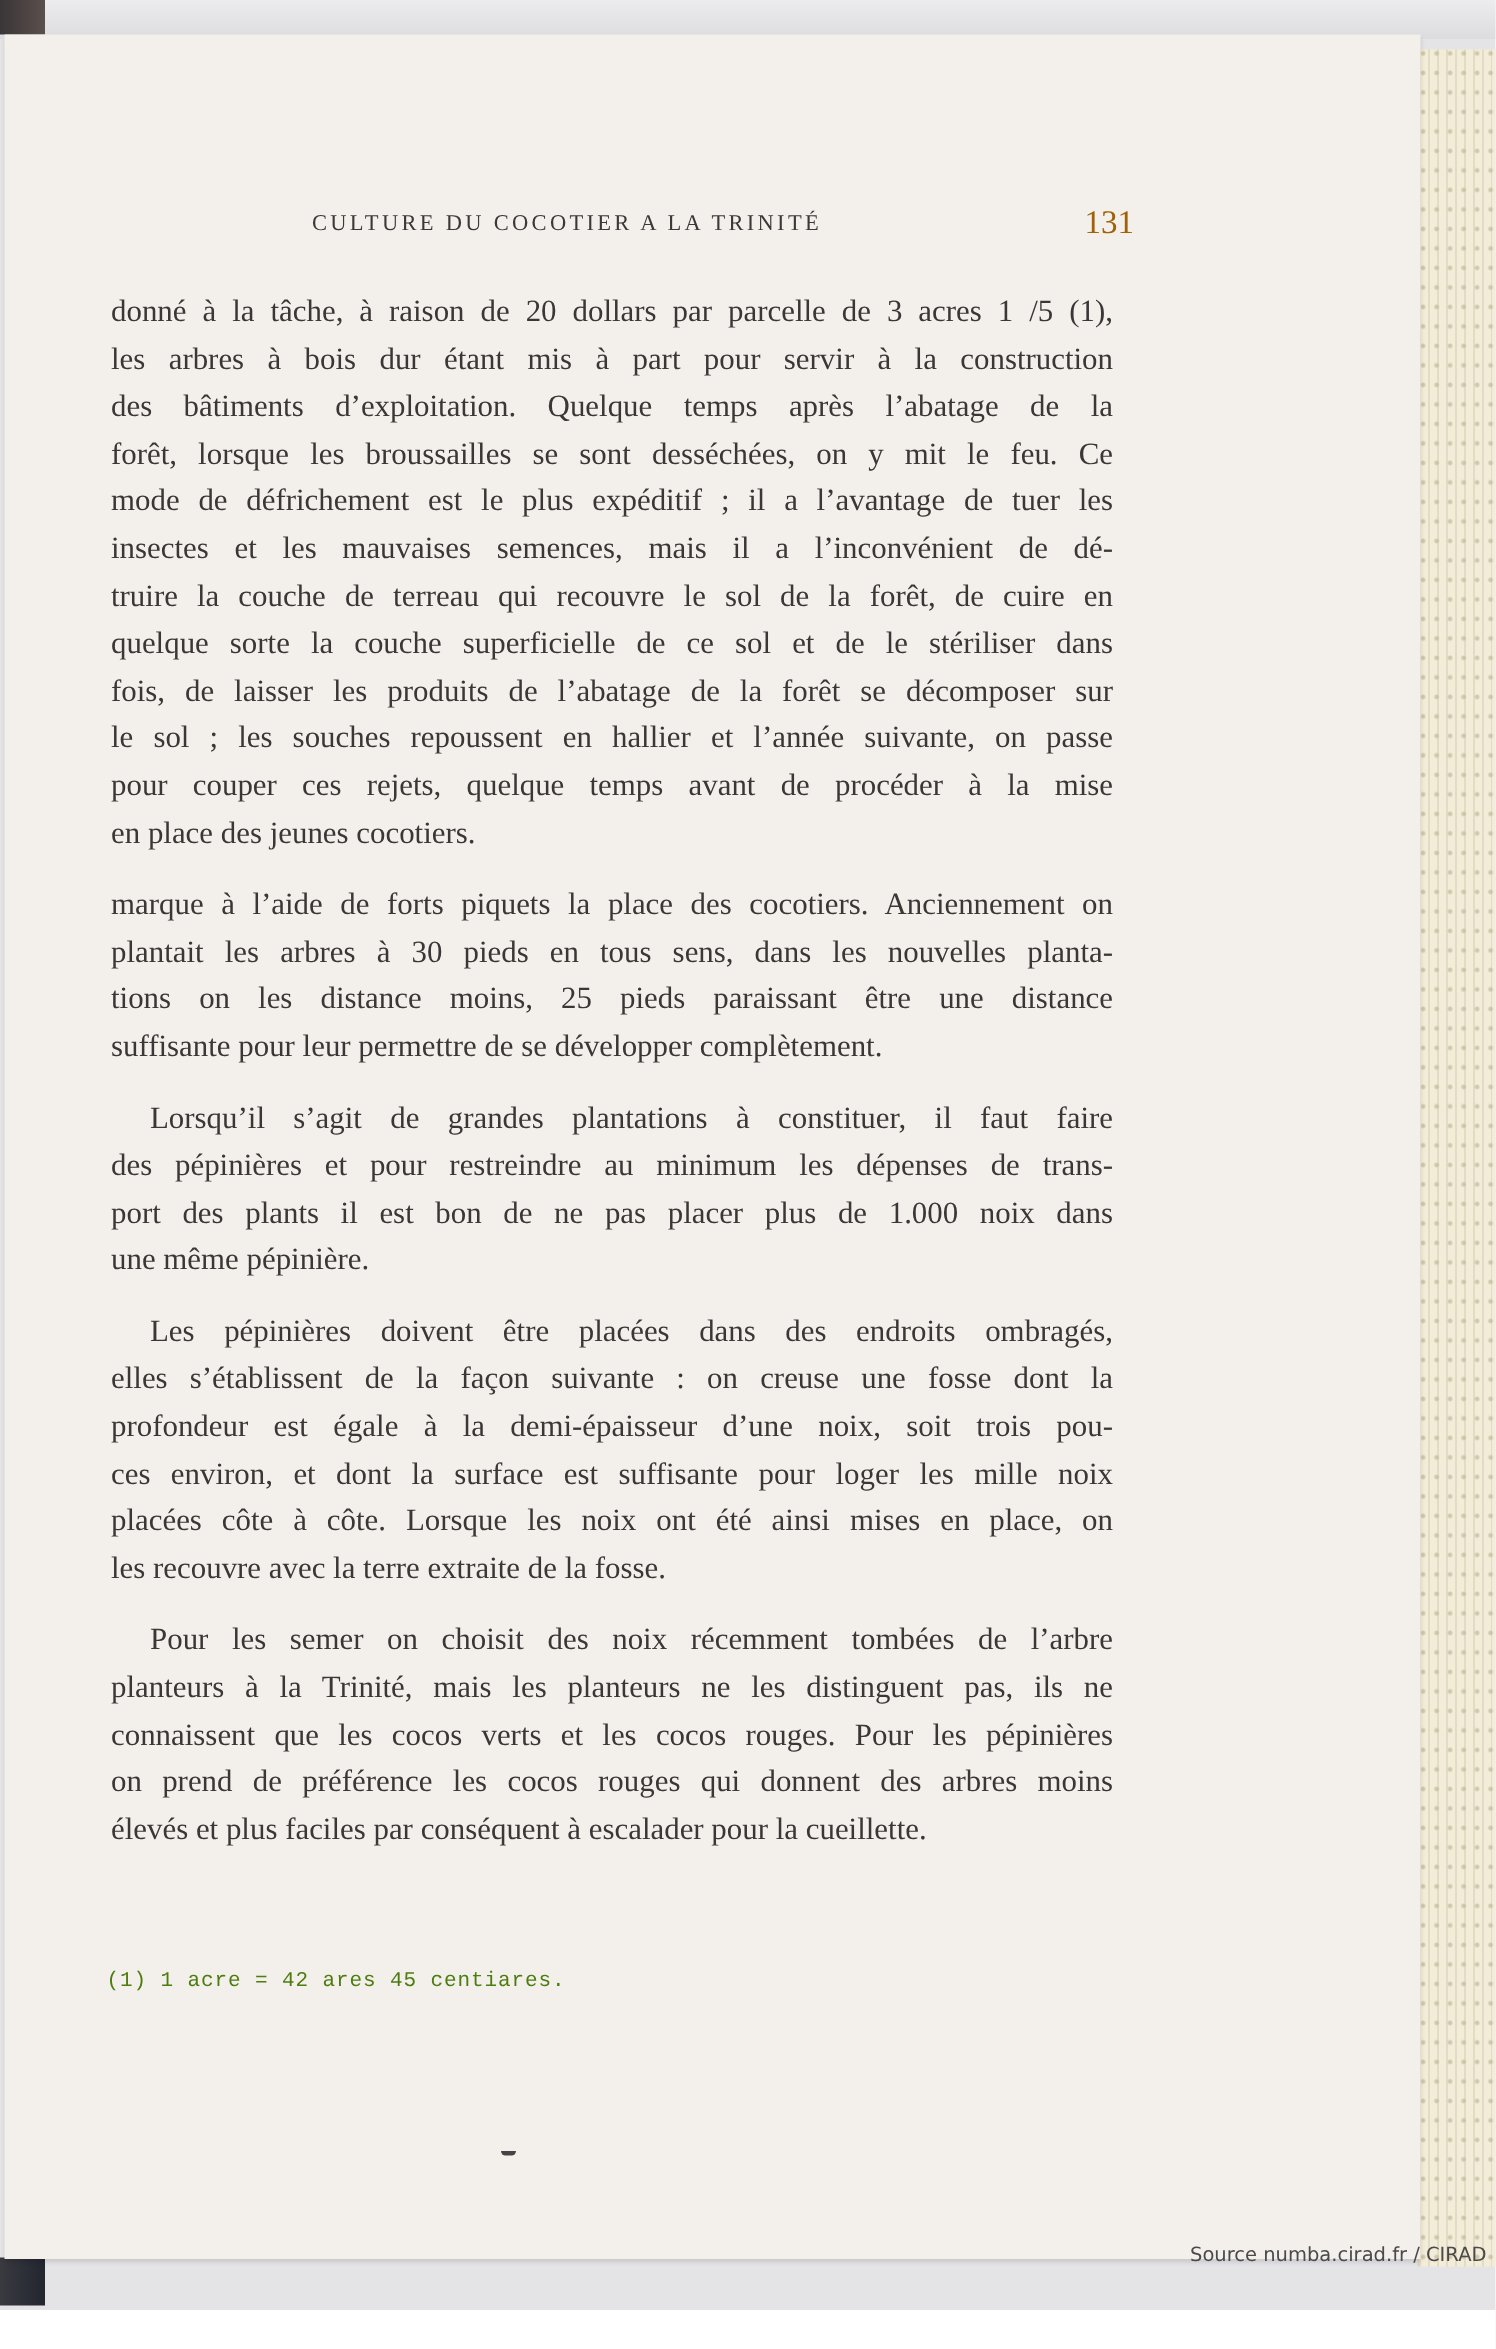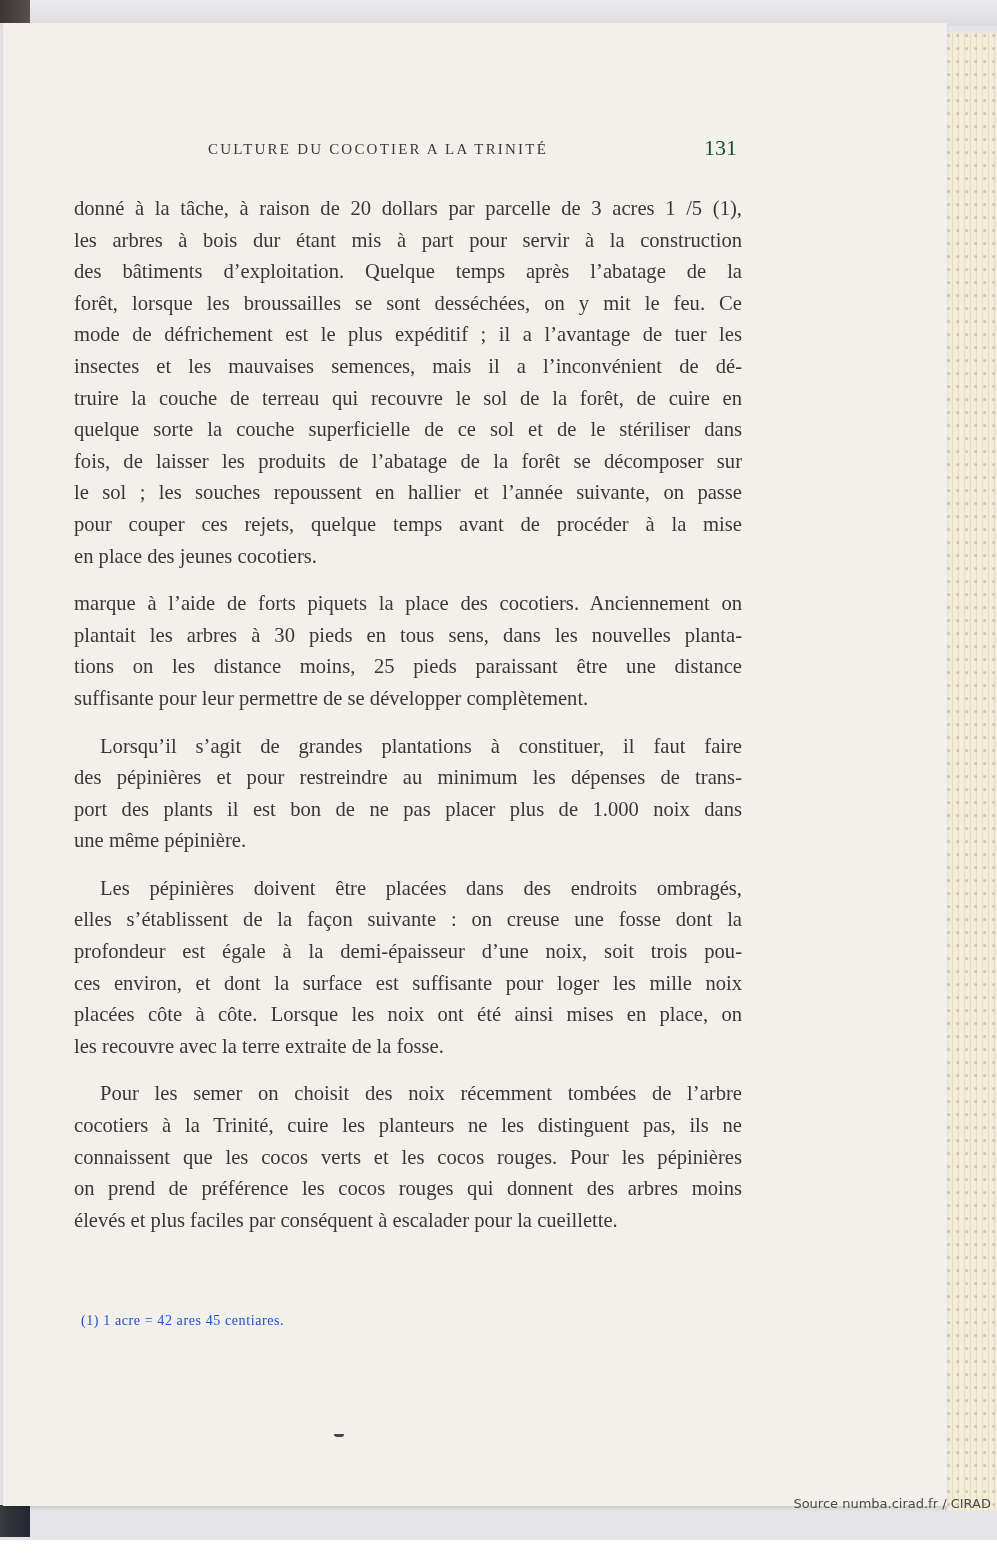--- a/index.html
+++ b/index.html
@@ -35,38 +35,38 @@
       box-shadow: 0 2px 3px rgba(0,0,0,0.12);
     }
     .running-head {
       position: absolute; left: 0; top: 112px; width: 898px; height: 30px;
     }
     .running-title {
       position: absolute; left: 205px; top: 6px;
       font-size: 15px; letter-spacing: 2.2px; color: #3a3838;
     }
     .page-number {
-      position: absolute; left: 701px; top: 0px;
-      font-size: 22px; color: #14532d;
+      position: absolute; left: 720px; top: 0px;
+      font-size: 22px; color: #a16207;
     }
     .text-block {
       position: absolute; left: 55px; top: 154px; width: 700px;
       font-size: 20.6px; line-height: 31.6px; color: #3a3737;
       text-align: justify;
     }
     .para { margin: 16px; text-align: justify; }
     .line {
       display: block; text-align: justify; text-align-last: justify;
       white-space: nowrap; height: 31.6px; overflow: visible;
     }
     .line.last { text-align-last: left; }
     .line.indent { padding-left: 26px; }
     .footnote {
-      position: absolute; left: 78px; top: 1290px;
-      font-size: 14px; letter-spacing: 0.6px; color: #1d4ed8;
+      position: absolute; left: 68px; top: 1290px;
+      font-size: 14px; letter-spacing: 0.6px; color: #4d7c0f; font-family: Liberation Mono, monospace;
     }
     .dash-mark {
       position: absolute; left: 331px; top: 1411px;
       width: 10px; height: 3px; background: #444;
       border-radius: 0 0 5px 5px;
     }
     .source-caption {
       position: absolute; right: 6px; top: 1496px;
       font-family: "DejaVu Sans", sans-serif; font-size: 13px; color: #4a4a4a;
     }
@@ -116,21 +116,21 @@
     <div class="para">
       <span class="line indent">Les pépinières doivent être placées dans des endroits ombragés,</span>
       <span class="line">elles s’établissent de la façon suivante : on creuse une fosse dont la</span>
       <span class="line">profondeur est égale à la demi-épaisseur d’une noix, soit trois pou-</span>
       <span class="line">ces environ, et dont la surface est suffisante pour loger les mille noix</span>
       <span class="line">placées côte à côte. Lorsque les noix ont été ainsi mises en place, on</span>
       <span class="line last">les recouvre avec la terre extraite de la fosse.</span>
     </div>
     <div class="para">
       <span class="line indent">Pour les semer on choisit des noix récemment tombées de l’arbre</span>
-      <span class="line">cocotiers à la Trinité, cuire les planteurs ne les distinguent pas, ils ne</span>
+      <span class="line">planteurs à la Trinité, mais les planteurs ne les distinguent pas, ils ne</span>
       <span class="line">connaissent que les cocos verts et les cocos rouges. Pour les pépinières</span>
       <span class="line">on prend de préférence les cocos rouges qui donnent des arbres moins</span>
       <span class="line last">élevés et plus faciles par conséquent à escalader pour la cueillette.</span>
     </div>
   </div>
 
   <div class="footnote">(1) 1 acre = 42 ares 45 centiares.</div>
   <div class="dash-mark"></div>
 </div>
 

